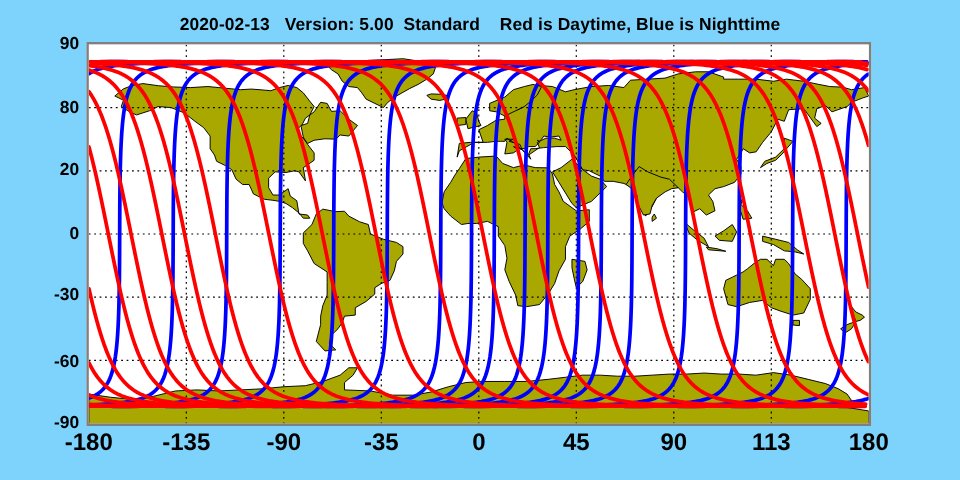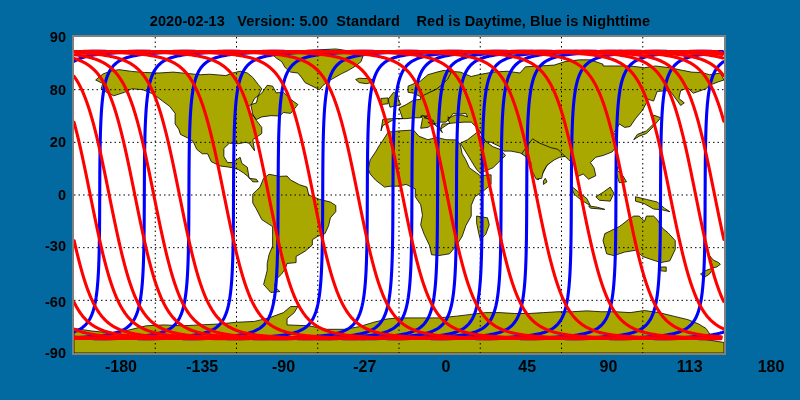--- a/index.html
+++ b/index.html
@@ -10,21 +10,21 @@
   body {
     width: 800px;
     height: 400px;
     overflow: hidden;
     font-family: "Liberation Sans", sans-serif;
   }
   #stage {
     position: relative;
     width: 800px;
     height: 400px;
-    background: #0369a1;
+    background: #7dd3fc;
   }
   #plot-title {
     position: absolute;
     left: 0;
     top: 13px;
     width: 800px;
     text-align: center;
     font-family: "Liberation Sans", sans-serif;
     font-size: 14.5px;
     font-weight: bold;
@@ -58,26 +58,25 @@
     font-weight: bold;
     color: #000000;
     transform: translateY(-50%);
     white-space: nowrap;
   }
   .xtick-label {
     position: absolute;
     top: 358px;
     text-align: center;
     font-family: "Liberation Sans", sans-serif;
-    font-size: 16px;
+    font-size: 20px;
     font-weight: bold;
     color: #000000;
     transform: translateX(-50%);
     white-space: nowrap;
-    margin-left: 47px;
   }
 </style>
 </head>
 <body>
 
 <div id="stage">
 
   <div id="plot-title">2020-02-13   Version: 5.00  Standard    Red is Daytime, Blue is Nighttime</div>
 
   <div id="plot-frame">
@@ -187,21 +186,21 @@
       <div class="ytick-label" style="top: 142.333px;">20</div>
       <div class="ytick-label" style="top: 195px;">0</div>
       <div class="ytick-label" style="top: 246px;">-30</div>
       <div class="ytick-label" style="top: 302px;">-60</div>
       <div class="ytick-label" style="top: 353px;">-90</div>
     </div>
   <div id="xtick-layer">
       <div class="xtick-label" style="left: 74px;">-180</div>
       <div class="xtick-label" style="left: 155.25px;">-135</div>
       <div class="xtick-label" style="left: 236.5px;">-90</div>
-      <div class="xtick-label" style="left: 317.75px;">-27</div>
+      <div class="xtick-label" style="left: 317.75px;">-35</div>
       <div class="xtick-label" style="left: 399px;">0</div>
       <div class="xtick-label" style="left: 480.25px; text-align: center;">45</div>
       <div class="xtick-label" style="left: 561.5px;">90</div>
       <div class="xtick-label" style="left: 642.75px;">113</div>
       <div class="xtick-label" style="left: 724px;">180</div>
     </div>
 
 </div>
 
 </body></html>

